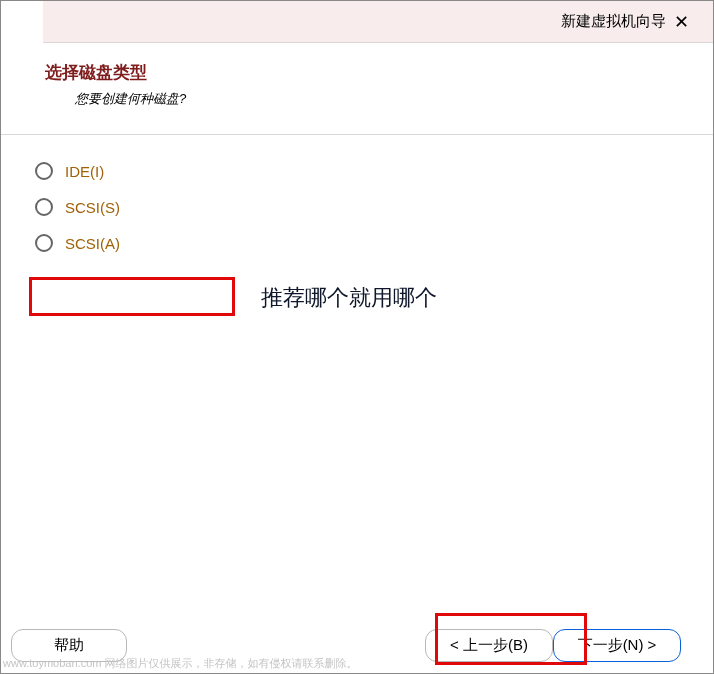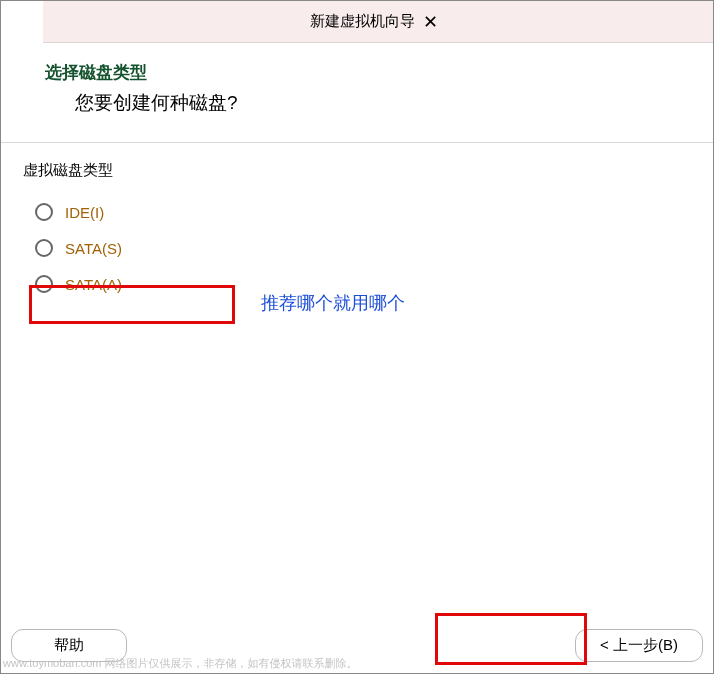--- a/index.html
+++ b/index.html
@@ -17,46 +17,47 @@
       flex-direction: column;
       position: relative;
     }
     .title-bar {
       height: 42px;
       background: #f8ecec;
       border-bottom: 1px solid #d8d8d8;
       display: flex;
       align-items: center;
       padding: 0 16px;
-      justify-content: center;
+      justify-content: flex-end;
       margin-left: 42px;
     }
     .title-text {
       font-size: 15px;
       color: #000;
     }
     .close-icon {
       font-size: 18px;
       cursor: pointer;
       padding: 4px 8px;
     }
     .header-section {
       padding: 18px 0 26px 44px;
       border-bottom: 1px solid #d8d8d8;
     }
     .header-title {
       font-size: 17px;
       font-weight: bold;
-      color: #14532d;
+      color: #7f1d1d;
       margin-bottom: 6px;
     }
     .header-desc {
-      font-size: 19px;
+      font-size: 13px;
       color: #000;
       margin-left: 30px;
+      font-style: italic;
     }
     .content {
       flex: 1;
       padding: 18px 18px 0 18px;
       position: relative;
     }
     .group-label {
       font-size: 15px;
       color: #000;
       margin-bottom: 14px;
@@ -106,22 +107,22 @@
       pointer-events: none;
     }
     .box1 {
       top: 142px;
       left: 28px;
       width: 206px;
       height: 39px;
     }
     .annotation {
       position: absolute;
-      color: #1d4ed8;
-      font-size: 18px;
+      color: #0f172a;
+      font-size: 22px;
       top: 148px;
       left: 260px;
     }
     .button-bar {
       height: 56px;
       display: flex;
       align-items: center;
       padding: 0 10px;
     }
     .btn {
@@ -180,40 +181,40 @@
   <span class="title-text">新建虚拟机向导</span>
   <span class="close-icon">✕</span>
 </div>
 
 <div class="header-section">
   <div class="header-title">选择磁盘类型</div>
   <div class="header-desc">您要创建何种磁盘?</div>
 </div>
 
 <div class="content">
-  <div class="group-label">虚拟磁盘类型</div>
   <div class="radio-group">
     <div class="radio-row">
       <span class="radio-circle"></span>
       <span class="radio-label">IDE(I)</span>
     </div>
     <div class="radio-row">
       <span class="radio-circle"></span>
-      <span class="radio-label">SATA(S)</span>
+      <span class="radio-label">SCSI(S)</span>
     </div>
     <div class="radio-row">
       <span class="radio-circle"></span>
-      <span class="radio-label">SATA(A)</span>
+      <span class="radio-label">SCSI(A)</span>
     </div>
   </div>
   <div class="highlight-box box1"></div>
   <div class="annotation">推荐哪个就用哪个</div>
 </div>
 
 <div class="button-bar">
   <button class="btn btn-help">帮助</button>
   <div class="spacer"></div>
   <button class="btn btn-prev">&lt; 上一步(B)</button>
+  <button class="btn btn-next">下一步(N) &gt;</button>
 </div>
 
 <div class="highlight-box box-next"></div>
 
 <div class="watermark">www.toymoban.com 网络图片仅供展示，非存储，如有侵权请联系删除。</div>
 
 </body></html>

